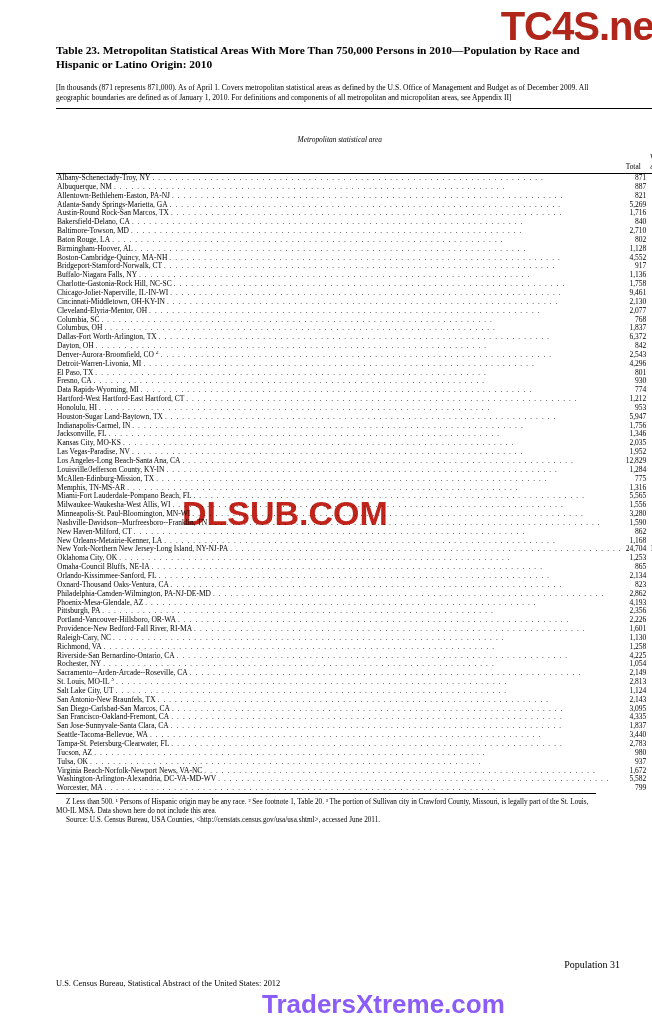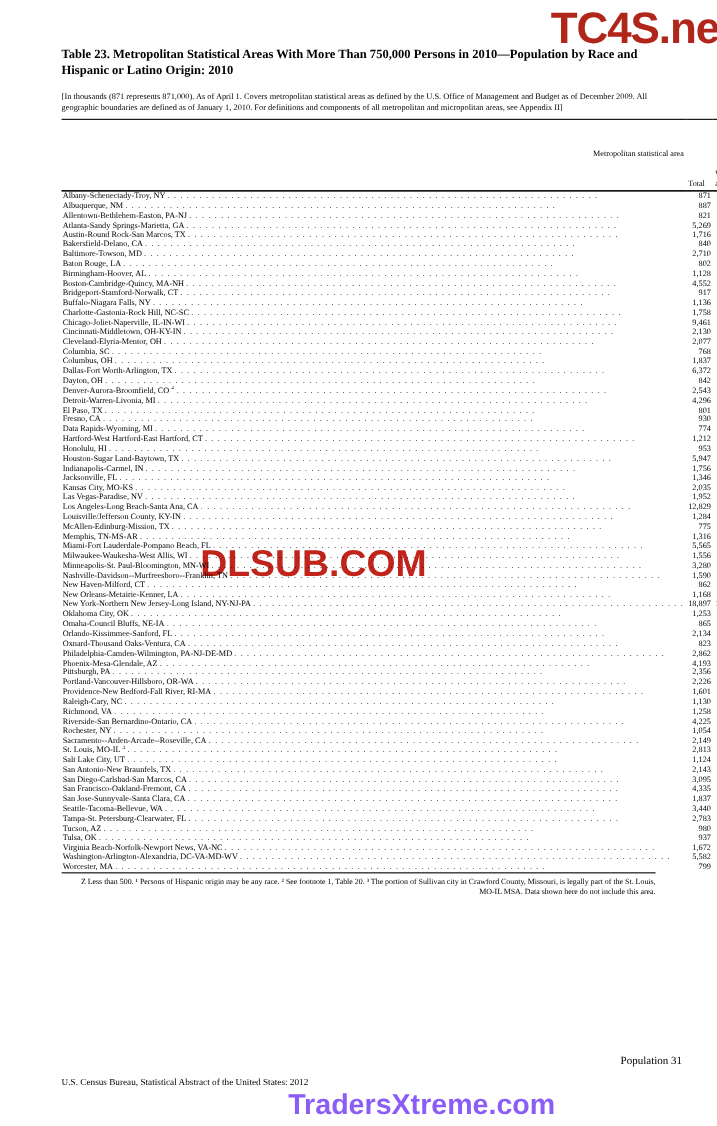--- a/index.html
+++ b/index.html
@@ -87,22 +87,23 @@
   }
   .head-rule-bot td {
     border-bottom: 0.9px solid #000;
     height: 1px;
     padding: 0;
   }
   thead tr.hrow th {
     text-align: left;
   }
   thead tr.hrow th.stubhead {
-    text-align: right;
+    text-align: center;
     vertical-align: middle;
+    font-style: italic;
   }
   tbody td {
     padding: 0 2px;
     line-height: 8.85px;
     height: 8.85px;
     white-space: nowrap;
   }
   tbody td.stub {
     text-align: left;
     padding-left: 1px;
@@ -134,21 +135,20 @@
   .footnotes {
     font-size: 7.2px;
     line-height: 9px;
     margin-top: 4px;
     text-align: left;
     font-family: "Liberation Serif", serif;
   }
   .footnotes .indent {
     text-indent: 10px;
     display: block;
-    text-align: right;
   }
   .source {
     text-indent: 10px;
     display: block;
   }
   .pagefoot {
     position: absolute;
     left: 56px;
     right: 40px;
     bottom: 36px;
@@ -620,21 +620,21 @@
             <td class="num">1,168</td>
             <td class="num">680</td>
           </tr>
           <tr>
             <td class="stub">
               <span class="stubwrap">
                 <span class="stubname">New York-Northern New Jersey-Long Island, NY-NJ-PA</span>
                 <span class="stubdots">. . . . . . . . . . . . . . . . . . . . . . . . . . . . . . . . . . . . . . . . . . . . . . . . . . . . . . . . . . . . . . . . . . . .</span>
               </span>
             </td>
-            <td class="num">18,897</td>
+            <td class="num">24,704</td>
             <td class="num">11,178</td>
           </tr>
           <tr>
             <td class="stub">
               <span class="stubwrap">
                 <span class="stubname">Oklahoma City, OK</span>
                 <span class="stubdots">. . . . . . . . . . . . . . . . . . . . . . . . . . . . . . . . . . . . . . . . . . . . . . . . . . . . . . . . . . . . . . . . . . . .</span>
               </span>
             </td>
             <td class="num">1,253</td>
@@ -900,20 +900,21 @@
             <td class="num">799</td>
             <td class="num">683</td>
           </tr>
         </tbody>
     </table>
 
     <div class="bot-rule" style="width:540px;"></div>
 
     <div class="footnotes">
       <span class="indent" id="fn1">Z Less than 500. ¹ Persons of Hispanic origin may be any race. ² See footnote 1, Table 20. ³ The portion of Sullivan city in Crawford County, Missouri, is legally part of the St. Louis, MO-IL MSA. Data shown here do not include this area.</span>
+      <span class="source">Source: U.S. Census Bureau, USA Counties, &lt;http://censtats.census.gov/usa/usa.shtml&gt;, accessed June 2011.</span>
     </div>
   </div>
 
   <div class="pagefoot">
     <span>U.S. Census Bureau, Statistical Abstract of the United States: 2012</span>
     <span class="right">Population   31</span>
   </div>
 </div>
 
 </body></html>

